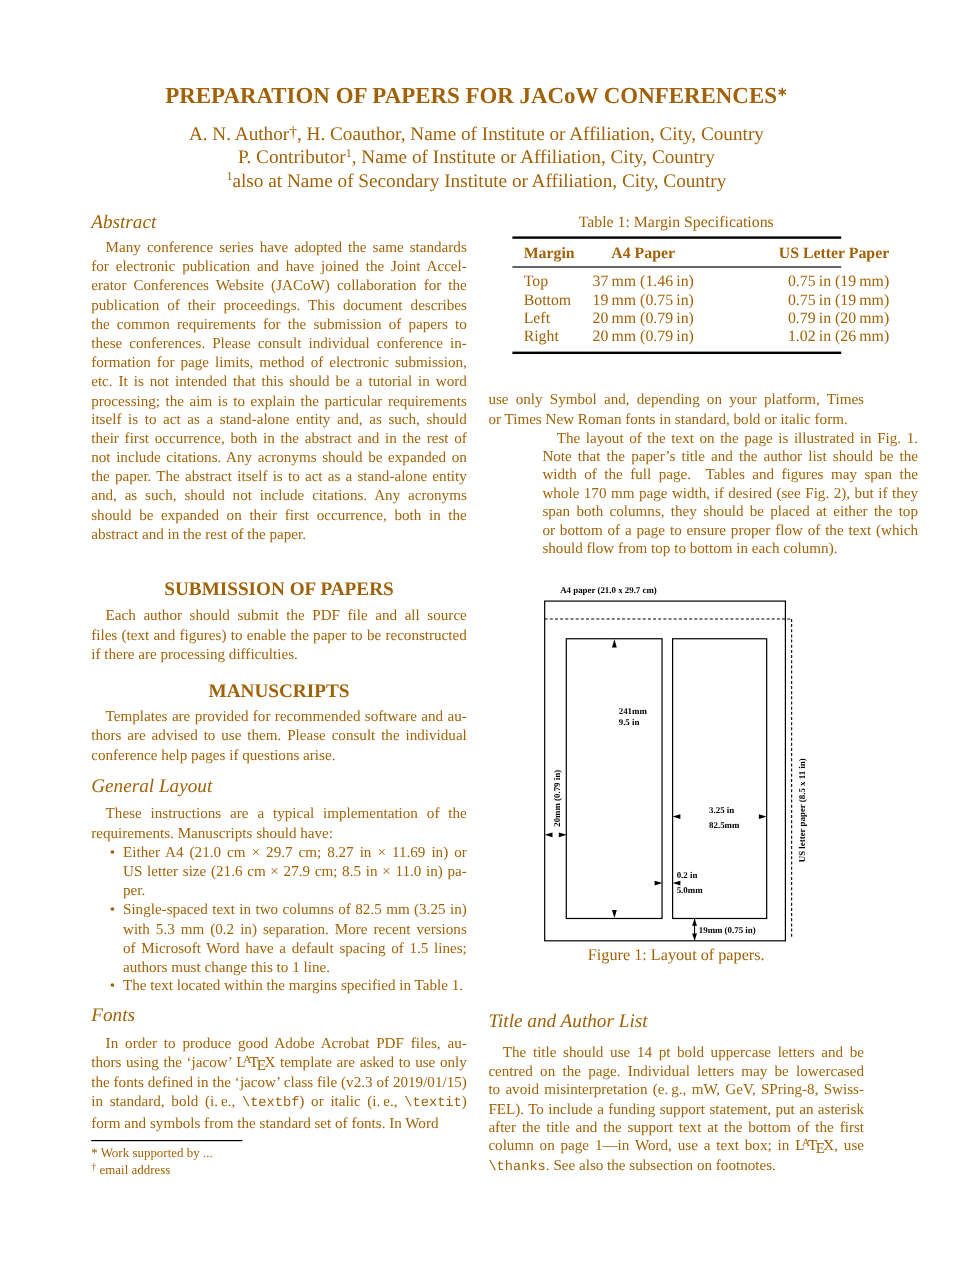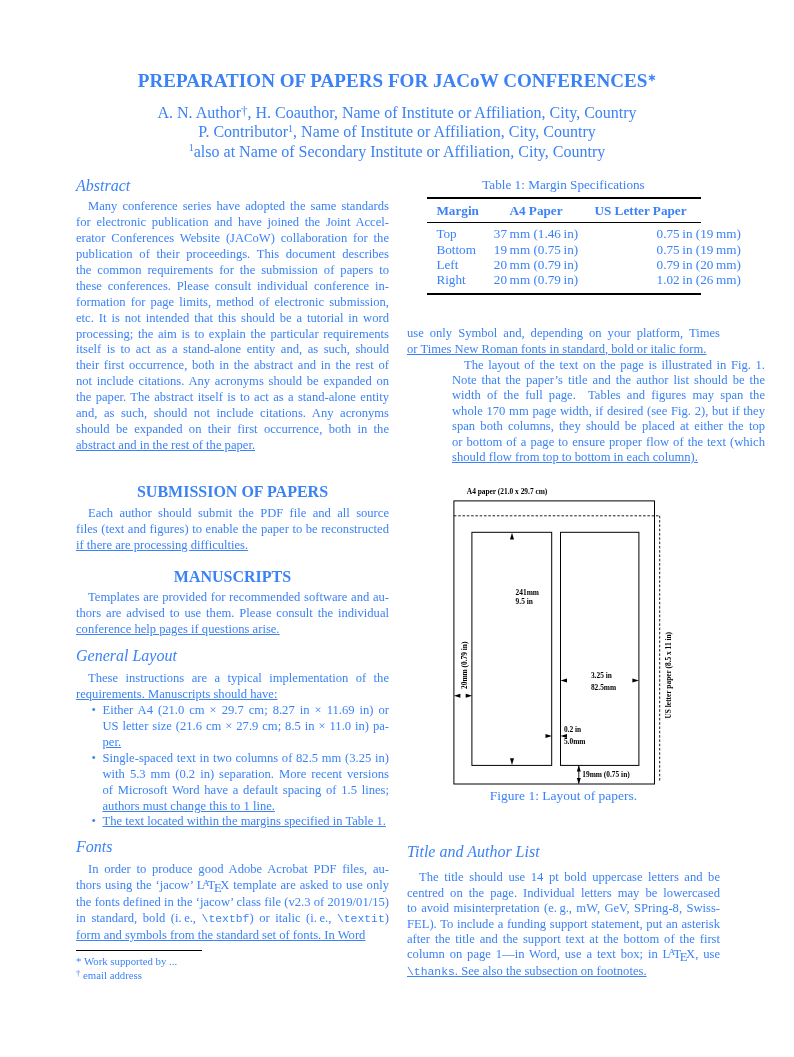--- a/index.html
+++ b/index.html
@@ -1,21 +1,21 @@
 <!DOCTYPE html>
 <html><head>
 <meta charset="utf-8">
 <style>
   html,body{margin:0;padding:0;background:#fff;}
   #page{position:relative;width:794px;height:1051px;background:#fff;overflow:hidden;
-        font-family:"Liberation Serif",serif;color:#3b82f6;}
+        font-family:"Liberation Serif",serif;color:#a16207;}
   .abs{position:absolute;}
   .body{font-size:12.6px;line-height:15.92px;}
   .ln{text-align:justify;text-align-last:justify;}
-  .lnl{text-align:center;text-align-last:left;text-decoration:underline;}
+  .lnl{text-align:center;text-align-last:left;}
   .ind{text-indent:12px;}
   .ctr{text-align:center;text-align-last:center;}
   sup{font-size:10px;vertical-align:baseline;position:relative;top:-5.8px;line-height:0;}
   .mono{font-family:"Liberation Mono",monospace;font-size:11.4px;}
   .ltxA{font-size:9.2px;vertical-align:baseline;position:relative;top:-3.6px;margin:0 -1.7px 0 -1.9px;}
   .ltxE{vertical-align:baseline;position:relative;top:2.7px;margin:0 -1.4px 0 -1.3px;}
 </style>
 </head>
 <body>
 <div id="page">
@@ -103,21 +103,21 @@
 <div class="abs ctr" style="left:407px;top:175.3px;width:313px;font-size:13.2px;line-height:20px;">Table 1: Margin Specifications</div>
 
 <div class="abs" style="left:426.6px;top:197.3px;width:274.6px;height:1.5px;background:#000;"></div>
 
 <div class="abs" style="left:426.6px;top:222.0px;width:274.6px;height:1px;background:#000;"></div>
 
 <div class="abs" style="left:426.6px;top:293.0px;width:274.6px;height:1.5px;background:#000;"></div>
 
 <div class="abs" style="left:436.4px;top:202.8px;font-size:13.2px;font-weight:bold;line-height:15.4px;">Margin</div>
 <div class="abs" style="left:436px;top:202.8px;width:200px;text-align:center;font-size:13.2px;font-weight:bold;line-height:15.4px;">A4 Paper</div>
-<div class="abs" style="left:540px;top:202.8px;width:201px;text-align:center;font-size:13.2px;font-weight:bold;line-height:15.4px;">US Letter Paper</div>
+<div class="abs" style="left:540px;top:202.8px;width:201px;text-align:right;font-size:13.2px;font-weight:bold;line-height:15.4px;">US Letter Paper</div>
 
 <div class="abs" style="left:436.4px;top:226.3px;font-size:13.2px;line-height:15.35px;">Top<br>Bottom<br>Left<br>Right</div>
 
 <div class="abs" style="left:436px;top:226.3px;width:200px;text-align:center;font-size:13.2px;line-height:15.35px;">37 mm (1.46 in)<br>19 mm (0.75 in)<br>20 mm (0.79 in)<br>20 mm (0.79 in)</div>
 
 <div class="abs" style="left:540px;top:226.3px;width:201px;text-align:right;font-size:13.2px;line-height:15.35px;">0.75 in (19 mm)<br>0.75 in (19 mm)<br>0.79 in (20 mm)<br>1.02 in (26 mm)</div>
 
 <div class="abs body" style="left:407px;top:326px;width:313px;line-height:15.6px;">
 <div class="ln">use only Symbol and, depending on your platform, Times</div>
 <div class="lnl">or Times New Roman fonts in standard, bold or italic form.</div>

